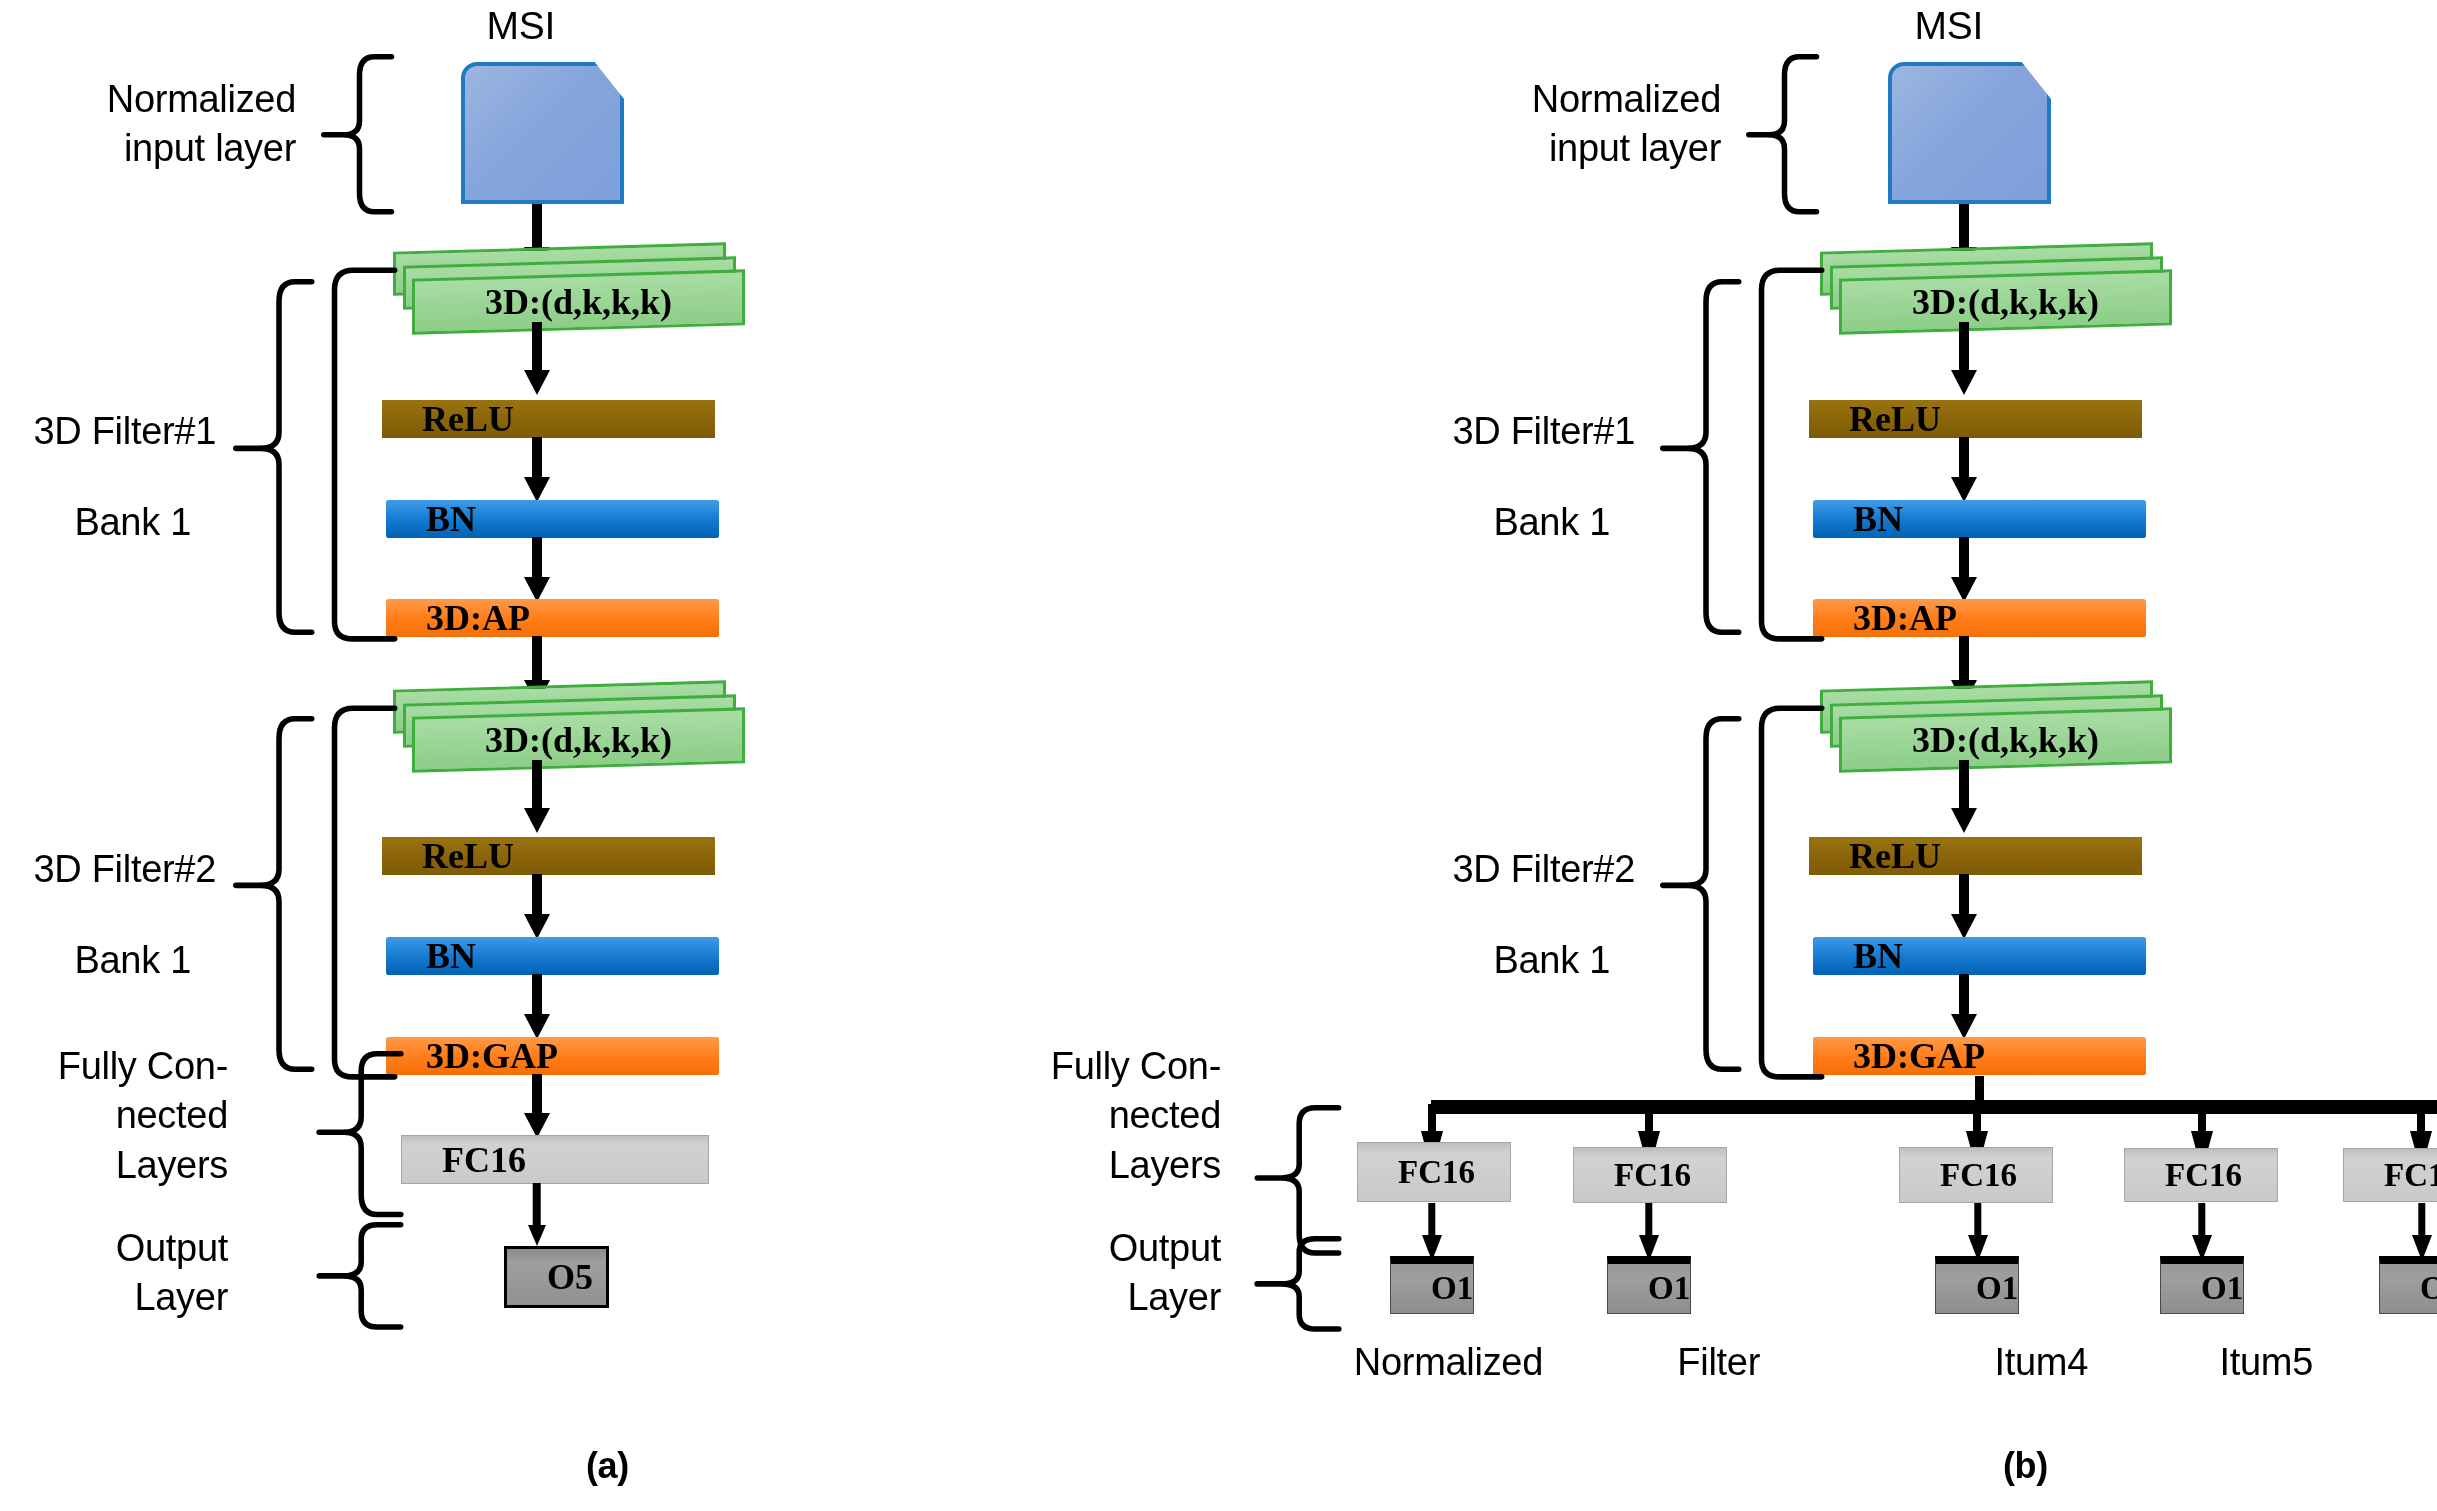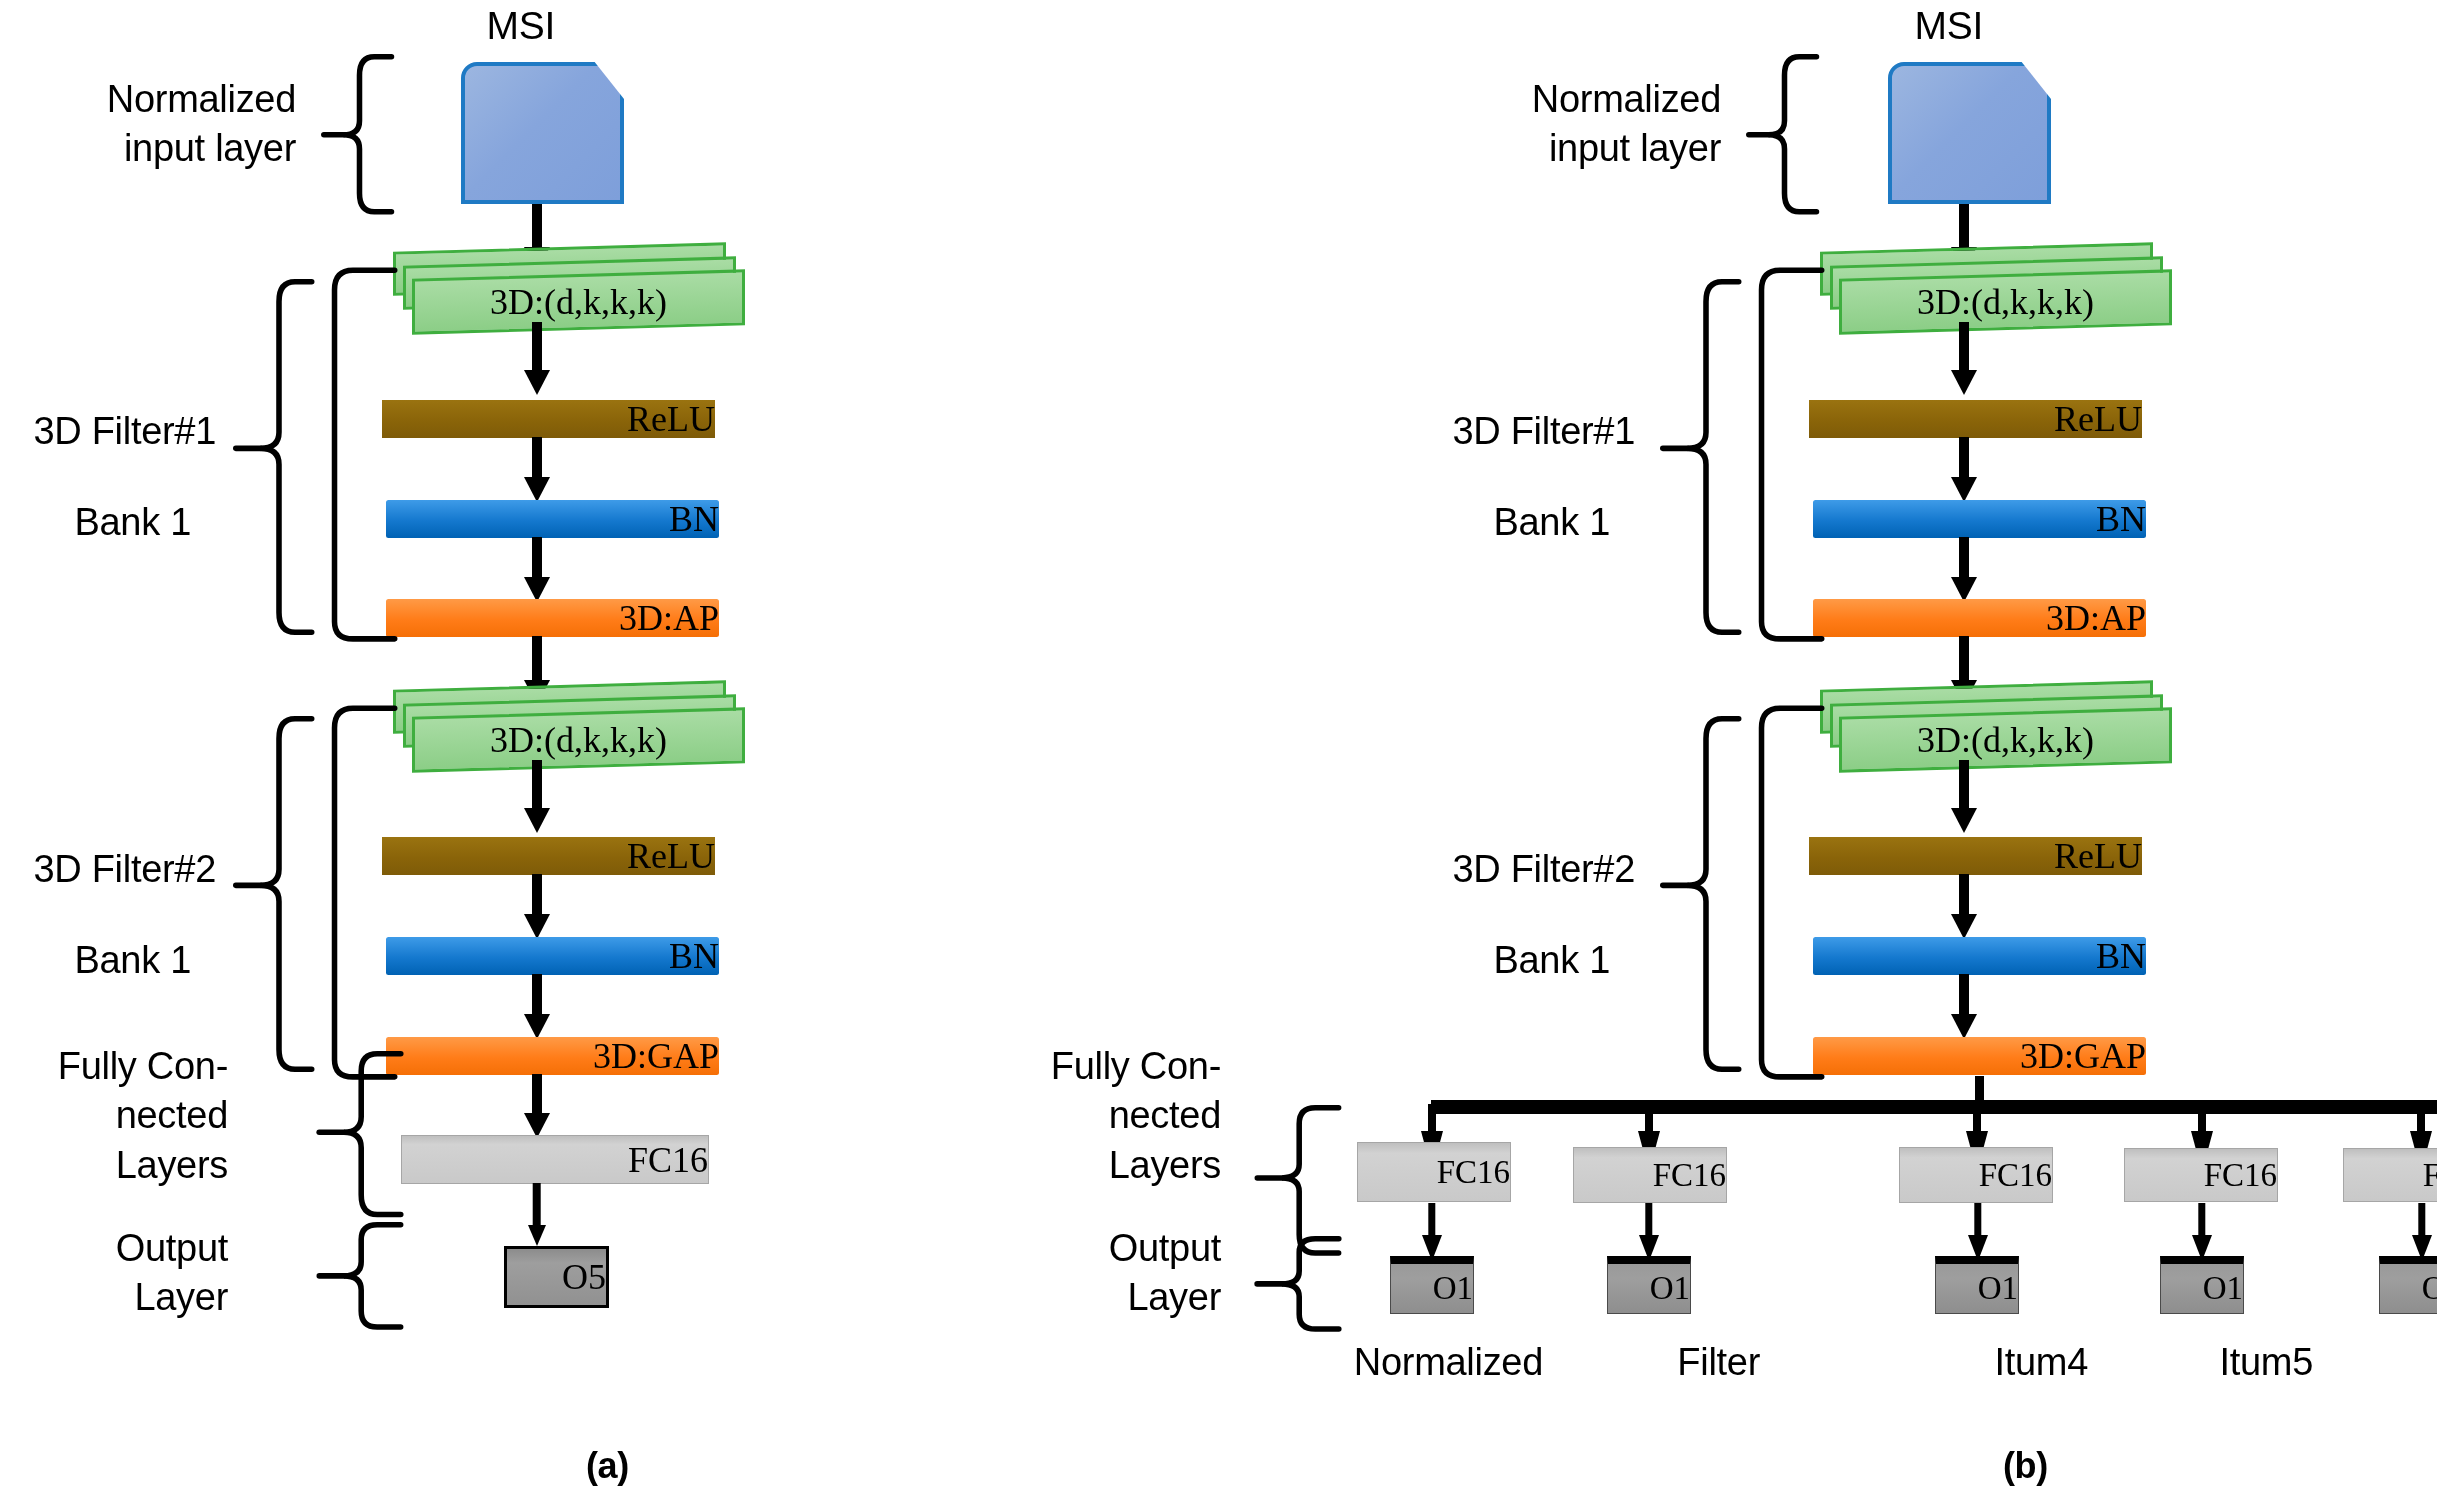--- a/index.html
+++ b/index.html
@@ -24,20 +24,21 @@
   }
   .lbl.ctr{text-align:right;}
   .lbl.rt{text-align:right;}
 
   
   .boxtxt{
     font-family:"Liberation Serif", serif;
     color:#000000;
     white-space:nowrap;
     line-height:1;
+    font-weight:bold;
   }
 
   
   .msi{
     position:absolute;
     background:linear-gradient(135deg,#9CB6E0 0%,#86A5DC 45%,#7E9FDA 100%);
     border:4.3px solid #1F7AC4;
     box-sizing:border-box;
     border-top-left-radius:16px;
     -webkit-clip-path:polygon(0 0, 82% 0, 100% 26%, 100% 100%, 0 100%);
@@ -53,21 +54,21 @@
     box-sizing:border-box;
     transform:skewY(-1.6deg);
   }
 
   
   .blk{
     position:absolute;
     box-sizing:border-box;
     display:flex;
     align-items:center;
-    justify-content:flex-end;
+    justify-content:flex-start;
     padding-left:40px;
   }
   .blk.relu{background:linear-gradient(180deg,#9A7310 0%,#8A6409 55%,#7E5B08 100%);}
   .blk.bn{background:linear-gradient(180deg,#3E9BE8 0%,#1478CE 55%,#0062B4 100%);
           border-radius:2.5px;}
   .blk.ap{background:linear-gradient(180deg,#FF9A46 0%,#FF7C18 55%,#F56F06 100%);
           border-radius:2.5px;}
   .blk.fc{background:linear-gradient(180deg,#BFBFBF 0%,#D2D2D2 18%,#C9C9C9 100%);
           border:1.9px solid #A6A6A6;}
   .blk.out{background:linear-gradient(180deg,#8C8C8C 0%,#9E9E9E 25%,#919191 100%);

